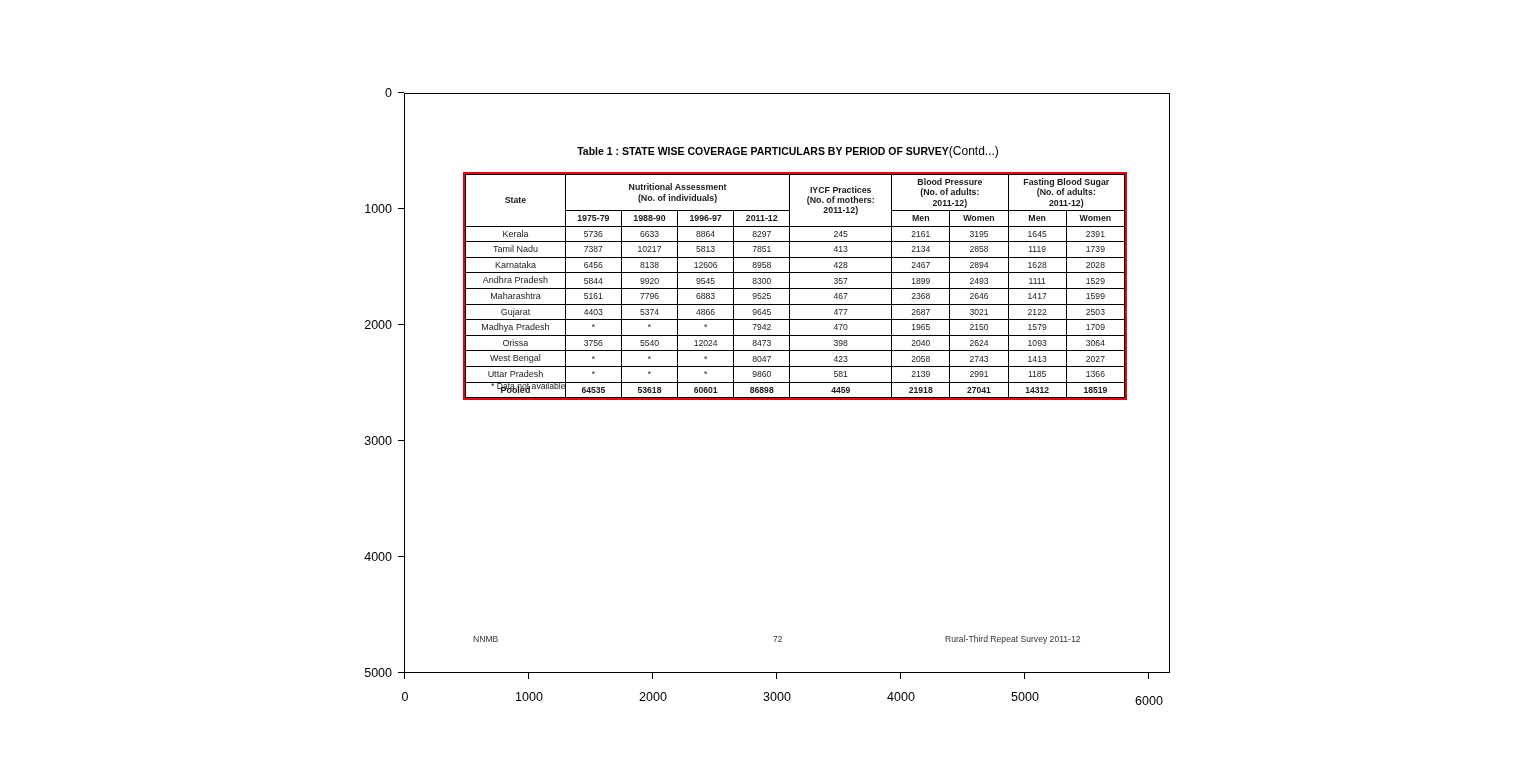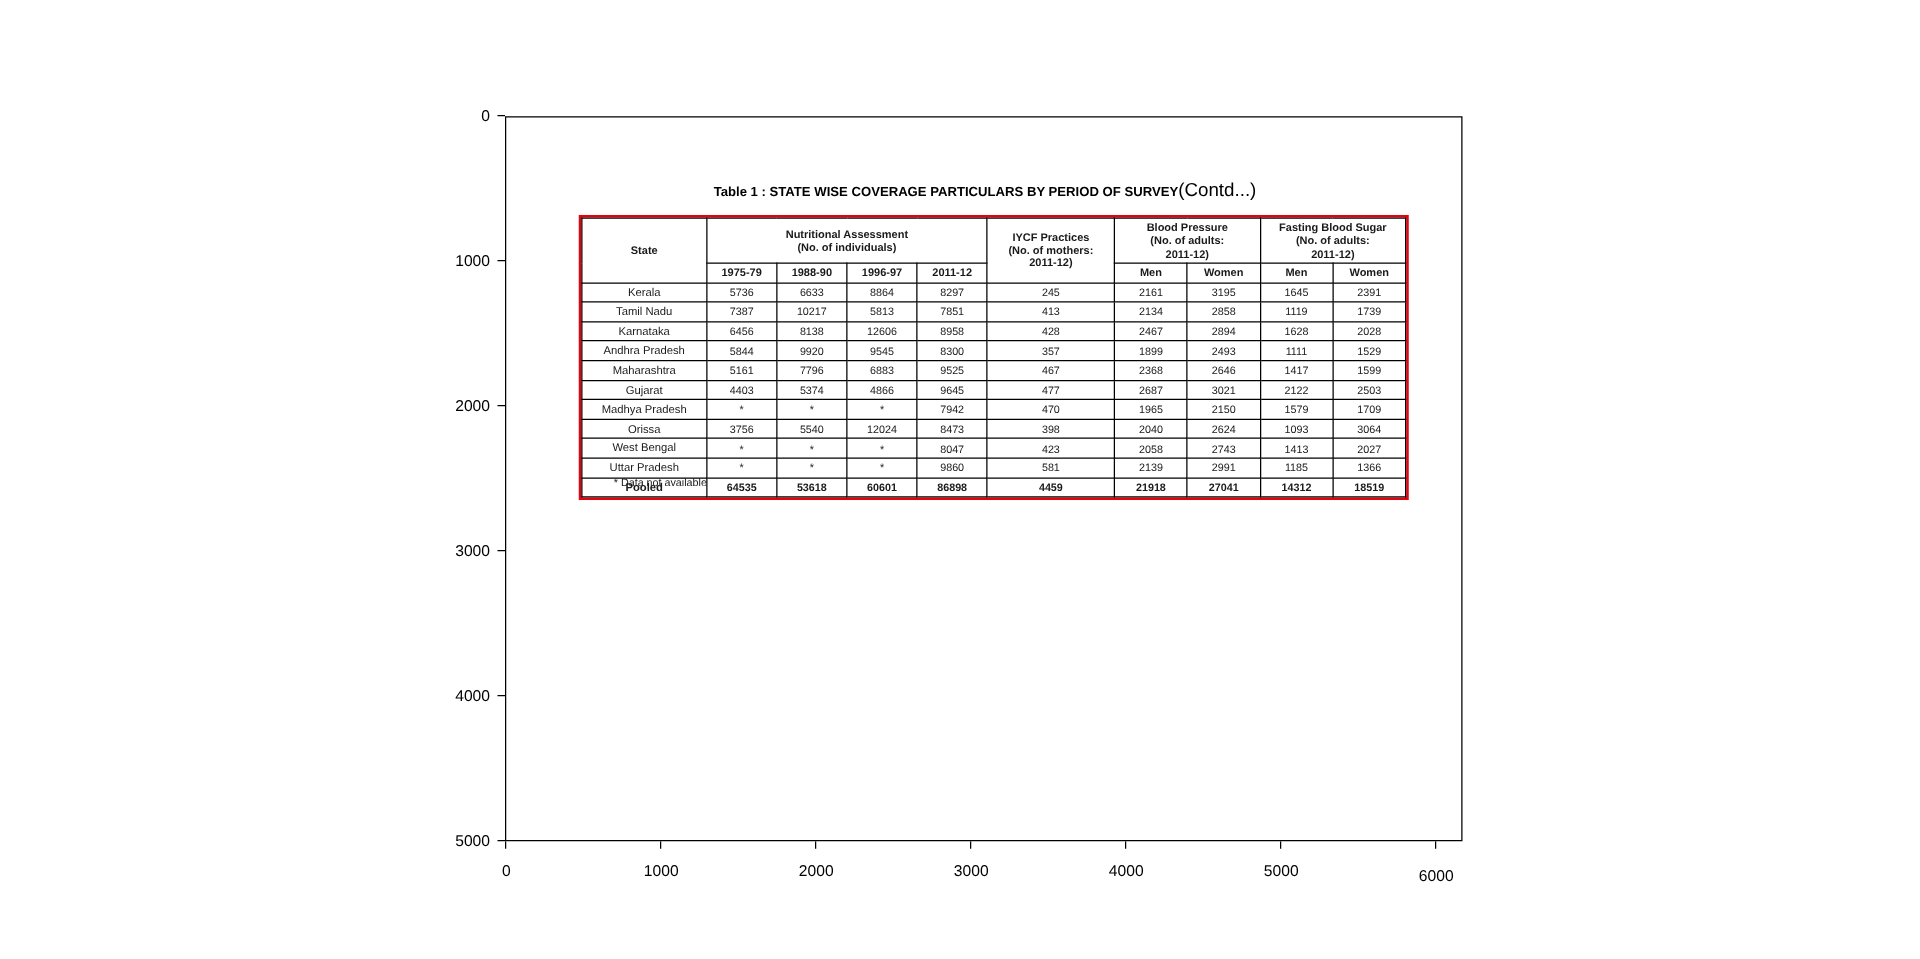--- a/index.html
+++ b/index.html
@@ -62,21 +62,21 @@
     left: 0;
     top: 50px;
     width: 766px;
     text-align: center;
     font-size: 10.5px;
     font-weight: bold;
     color: #000000;
   }
   .doc-title .contd {
     font-weight: normal;
-    font-size: 15px;
+    font-size: 12px;
   }
 
   
   .table-wrap {
     position: absolute;
     left: 58px;
     top: 78px;
     width: 664px;
     border: 2.2px solid #e8000b;
     box-sizing: border-box;
@@ -362,16 +362,21 @@
               <td>27041</td>
               <td>14312</td>
               <td>18519</td>
             </tr>
           </tbody>
         </table>
       </div>
 
       <div class="footnote">* Data not available</div>
 
+      <div class="page-footer">
+        <span class="fl">NNMB</span>
+        <span class="fc">72</span>
+        <span class="fr">Rural-Third Repeat Survey 2011-12</span>
+      </div>
 
     </div>
   </div>
 </div>
 
 </body></html>

